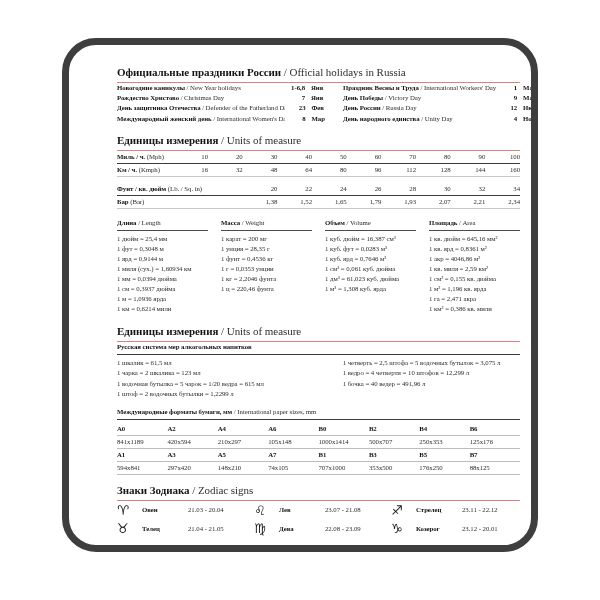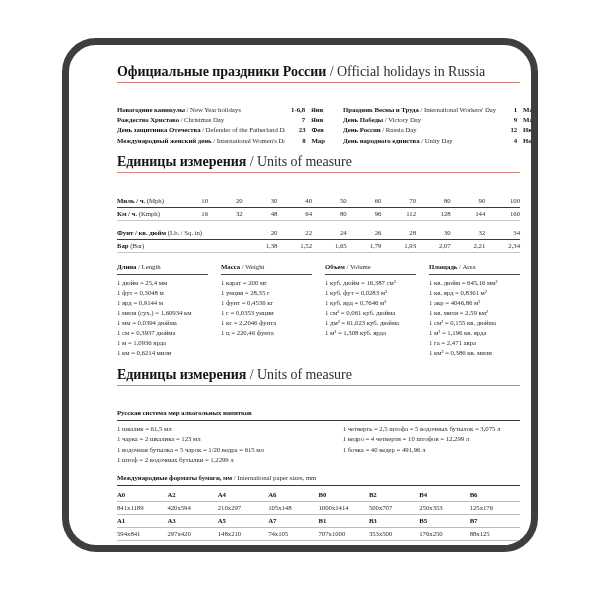--- a/index.html
+++ b/index.html
@@ -6,22 +6,22 @@
   html,body { width:600px; height:600px; background:#ffffff; font-family:"Liberation Serif","DejaVu Serif",serif; }
   .card {
     position:absolute; left:62px; top:38px; width:476px; height:514px;
     background:#fff; border:7px solid #3e3e3e; border-radius:34px; overflow:hidden;
   }
   .content {
     position:absolute; left:48px; right:11px; top:21px;
     font-size:6.8px; line-height:10.2px; color:#2e2e2e; letter-spacing:-0.05px;
   }
   .sec-title {
-    font-size:14px; line-height:12px; font-weight:bold; color:#141414;
-    border-bottom:1.5px solid #d9837e; padding-bottom:4px; margin-bottom:22px;
+    font-size:11px; line-height:12px; font-weight:bold; color:#141414;
+    border-bottom:1.5px solid #d9837e; padding-bottom:4px; margin-bottom:0;
   }
   .sec-title .en { font-weight:normal; color:#2e2e2e; }
   b { color:#141414; }
   
   .hol-grid { display:grid; grid-template-columns: 212px 1fr; column-gap:14px; margin-bottom:10px; }
   .hol-row { display:flex; line-height:10.2px; }
   .hol-name { flex:1 1 auto; white-space:nowrap; overflow:hidden; }
   .hol-date { width:21px; text-align:right; font-weight:bold; color:#141414; white-space:nowrap; }
   .hol-month { width:18px; margin-left:6px; font-weight:bold; color:#141414; }
   
@@ -280,20 +280,23 @@
         <td>148x210</td>
         <td>74x105</td>
         <td>707x1000</td>
         <td>353x500</td>
         <td>176x250</td>
         <td>88x125</td>
       </tr>
     </tbody>
       </table>
 
+    <div class="sec-title">
+      <span>Знаки Зодиака</span><span class="en"> / Zodiac signs</span>
+    </div>
     <div class="z-grid">
       <div>
         <div class="z-entry">
             <span class="z-icon">♈</span>
             <span class="z-name">Овен</span>
             <span class="z-dates">21.03 - 20.04</span>
           </div>
         <div class="z-entry">
             <span class="z-icon">♉</span>
             <span class="z-name">Телец</span>

